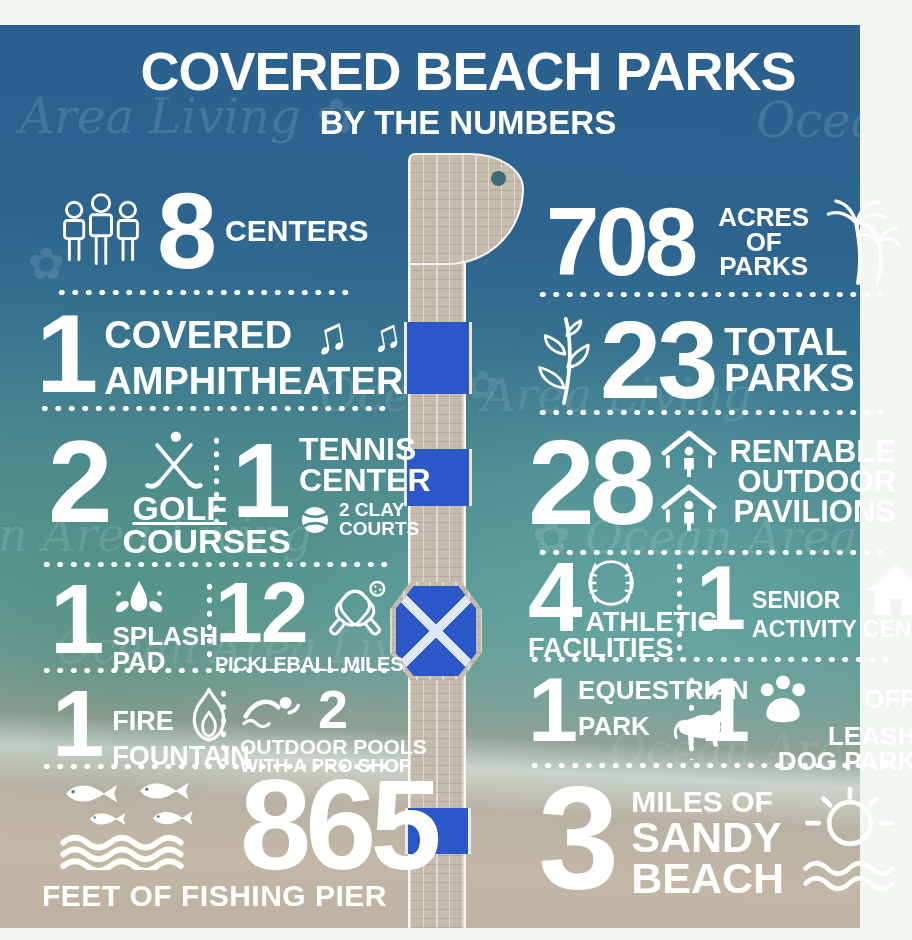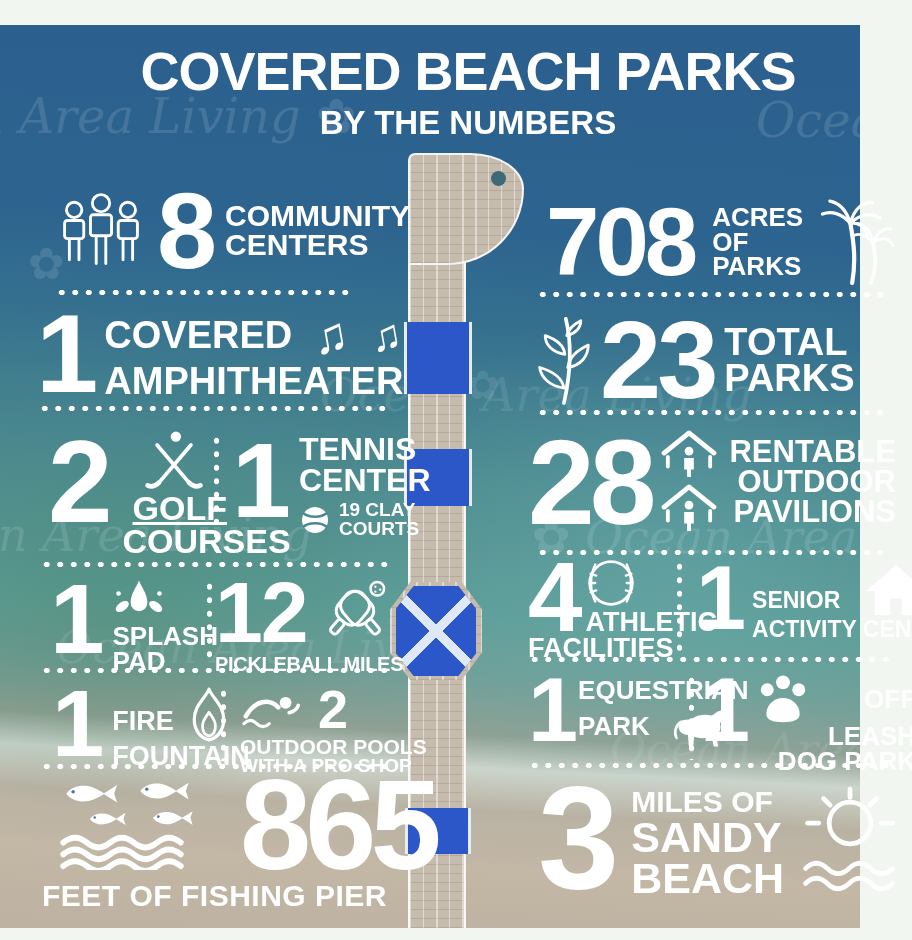--- a/index.html
+++ b/index.html
@@ -71,21 +71,20 @@
           <line x1="43" y1="49" x2="43" y2="76"></line>
           <line x1="53" y1="49" x2="53" y2="76"></line>
         <circle cx="76" cy="20" r="8"></circle>
           <rect x="66" y="31" width="20" height="19" rx="3"></rect>
           <line x1="71" y1="52" x2="71" y2="72"></line>
           <line x1="81" y1="52" x2="81" y2="72"></line>
       </g>
     </svg>
     <div class="num" style="font-size:108px;">8</div>
     <div class="col lbl" style="font-size:30px;">
-      <span>COMMUNITY</span>
       <span>CENTERS</span>
     </div>
   </div>
   <div class="abs dots-h" style="left:55px;top:289px;width:300px;"></div>
 
   <div class="abs row" style="left:36px;top:308px;">
     <div class="num" style="font-size:112px;">1</div>
     <div class="col" style="margin-left:8px;">
       <div class="row">
         <span class="lbl" style="font-size:38px;">COVERED</span>
@@ -121,21 +120,21 @@
       <span class="lbl" style="font-size:32px;">CENTER</span>
       <div class="row" style="margin-top:6px;">
         <svg width="32" height="32" viewBox="0 0 32 32">
           <circle cx="16" cy="16" r="13" fill="#fff"></circle>
           <g stroke="#4b8795" stroke-width="2.5" fill="none">
               <path d="M4,9 C10,14 22,14 28,9"></path>
               <path d="M4,23 C10,18 22,18 28,23"></path>
             </g>
         </svg>
         <div class="col lbl" style="font-size:19px;margin-left:8px;">
-          <span>19 CLAY</span>
+          <span>2 CLAY</span>
           <span>COURTS</span>
         </div>
       </div>
     </div>
   </div>
   <div class="abs dots-h" style="left:40px;top:561px;width:350px;"></div>
 
   <div class="abs row" style="left:50px;top:578px;align-items:flex-start;">
     <div class="num" style="font-size:98px;margin-top:2px;">1</div>
     <div class="col" style="margin-left:10px;">
@@ -229,21 +228,21 @@
         <path d="M5,76 q12,-10 24,0 q12,10 24,0 q12,-10 24,0 q12,10 24,0 q12,-10 24,0"></path>
         <path d="M5,88 q12,-10 24,0 q12,10 24,0 q12,-10 24,0 q12,10 24,0 q12,-10 24,0"></path>
       </g>
     </svg>
     <div class="num" style="font-size:128px;letter-spacing:-6px;margin-left:10px;margin-top:-6px;">865</div>
   </div>
   <div class="abs lbl" style="left:42px;top:882px;font-size:30px;letter-spacing:.5px;">FEET OF FISHING PIER</div>
 
   <div class="abs row" style="left:546px;top:198px;">
     <div class="num" style="font-size:96px;letter-spacing:-4px;">708</div>
-    <div class="col lbl" style="font-size:26px;margin-left:18px;">
+    <div class="col lbl" style="font-size:26px;margin-left:24px;text-align:center;">
       <span>ACRES</span>
       <span>OF</span>
       <span>PARKS</span>
     </div>
     <svg width="80" height="88" viewBox="0 0 86 92" style="margin-left:12px;">
       <g stroke="#fff" fill="none" stroke-linecap="round">
         <path d="M38,26 C42,48 44,66 40,90" stroke-width="4.5"></path>
         <path d="M38,26 C30,16 18,12 8,16" stroke-width="3.5"></path>
         <path d="M38,26 C34,12 26,4 16,2" stroke-width="3.5"></path>
         <path d="M38,26 C42,10 52,2 62,4" stroke-width="3.5"></path>

